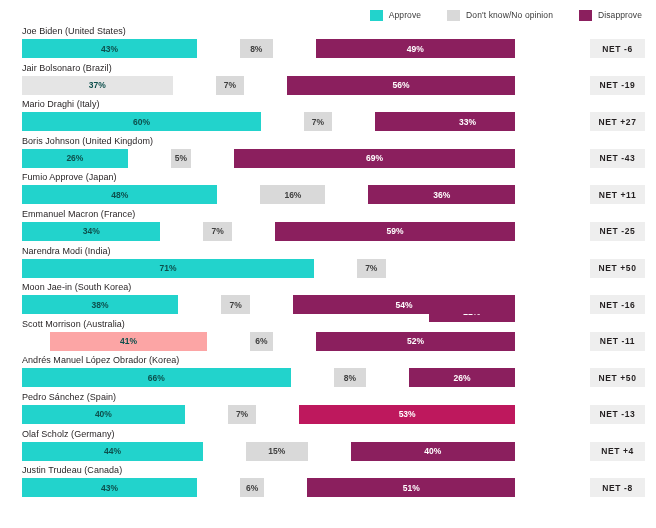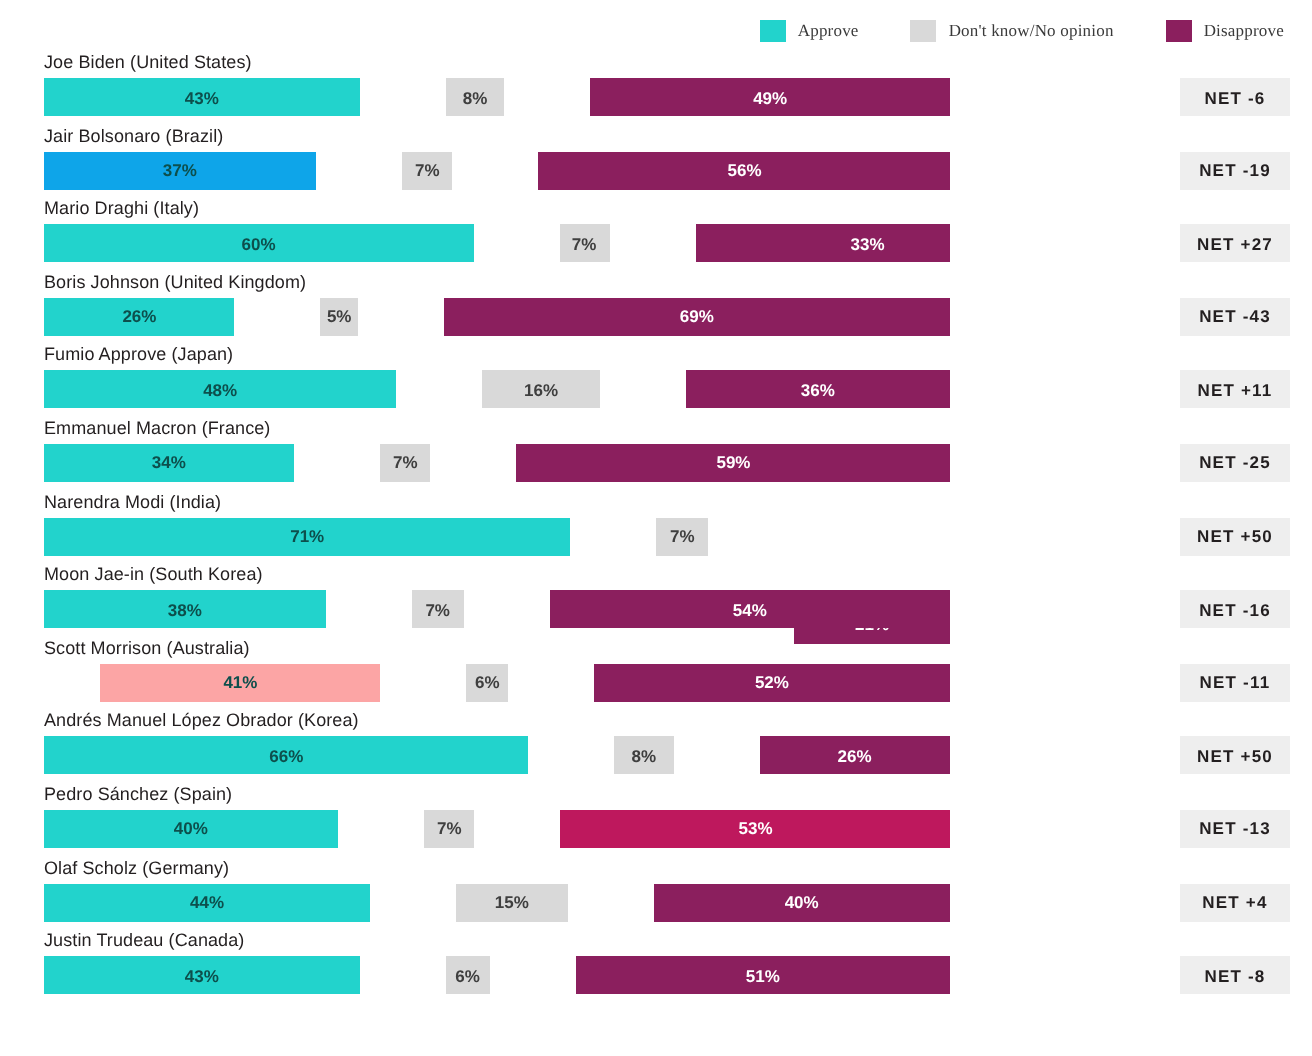--- a/index.html
+++ b/index.html
@@ -13,32 +13,32 @@
   #root{position:relative;width:656px;height:528px;}
 
   
   .legend{
     position:absolute;top:8px;left:0;width:656px;height:14px;
     display:flex;justify-content:flex-end;align-items:center;
     padding-right:14px;box-sizing:border-box;
   }
   .legend-item{display:flex;align-items:center;margin-left:26px;}
   .legend-swatch{width:13px;height:11px;margin-right:6px;flex:0 0 auto;}
-  .legend-label{font-size:8.5px;color:#3a3a3a;letter-spacing:.1px;white-space:nowrap;font-family:Liberation Serif, serif;}
+  .legend-label{font-size:8.5px;color:#3a3a3a;letter-spacing:.1px;white-space:nowrap;}
 
   
   .rows{position:absolute;top:26px;left:0;width:656px;}
   .row{height:36.6px;position:relative;}
   .row-label{
     position:absolute;left:22px;top:0;
     font-size:9px;color:#231f20;letter-spacing:.05px;white-space:nowrap;
   }
   .bar-track{
     position:absolute;left:22px;top:13px;
-    width:453px;height:19px;
+    width:493px;height:19px;
     display:flex;
     background:#ffffff;
     gap:43px;
   }
   .seg{
     height:19px;
     display:flex;align-items:center;justify-content:center;
     font-size:8.5px;font-weight:bold;
     box-sizing:border-box;overflow:hidden;white-space:nowrap;
   }
@@ -82,21 +82,21 @@
         <div class="bar-track">
           <div class="seg seg-approve" style="background: rgb(34, 211, 204); width: 43%;">43%</div>
           <div class="seg seg-dk" style="background: rgb(217, 217, 217); width: 8%;">8%</div>
           <div class="seg seg-disapprove" style="background: rgb(139, 31, 94); width: 49%;">49%</div>
         </div>
         <div class="net">NET -6</div>
       </div>
       <div class="row">
         <div class="row-label">Jair Bolsonaro (Brazil)</div>
         <div class="bar-track">
-          <div class="seg seg-approve" style="background: #0ea5e9; width: 37%;">37%</div>
+          <div class="seg seg-approve" style="background: #e5e5e5; width: 37%;">37%</div>
           <div class="seg seg-dk" style="background: rgb(217, 217, 217); width: 7%;">7%</div>
           <div class="seg seg-disapprove" style="background: rgb(139, 31, 94); width: 56%;">56%</div>
         </div>
         <div class="net">NET -19</div>
       </div>
       <div class="row">
         <div class="row-label">Mario Draghi (Italy)</div>
         <div class="bar-track">
           <div class="seg seg-approve" style="background: rgb(34, 211, 204); width: 60%;">60%</div>
           <div class="seg seg-dk" style="background: rgb(217, 217, 217); width: 7%;">7%</div>

